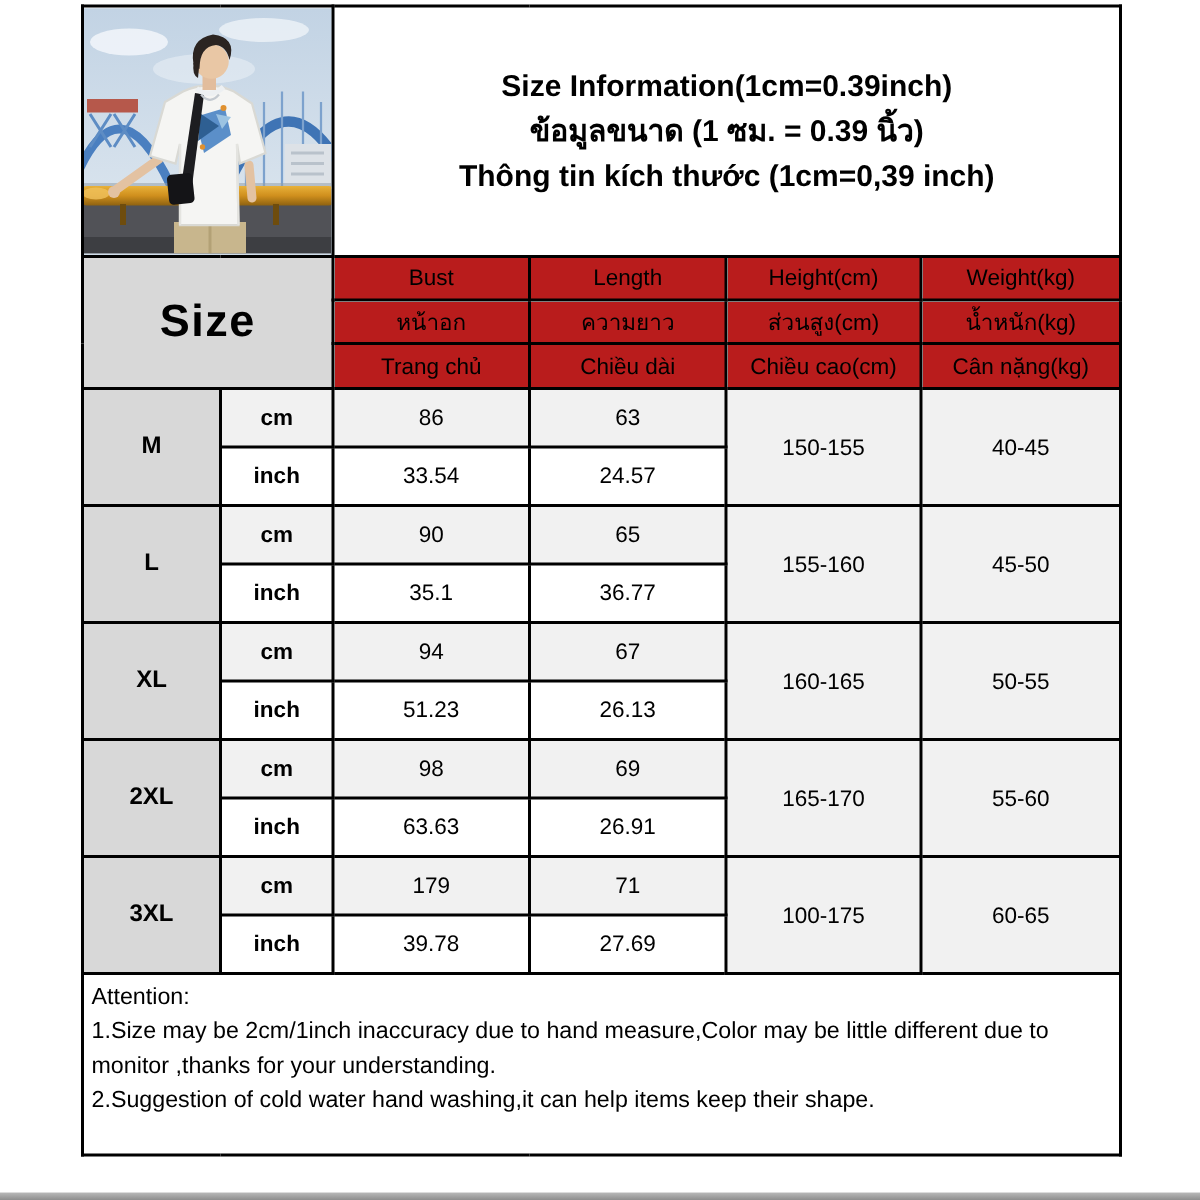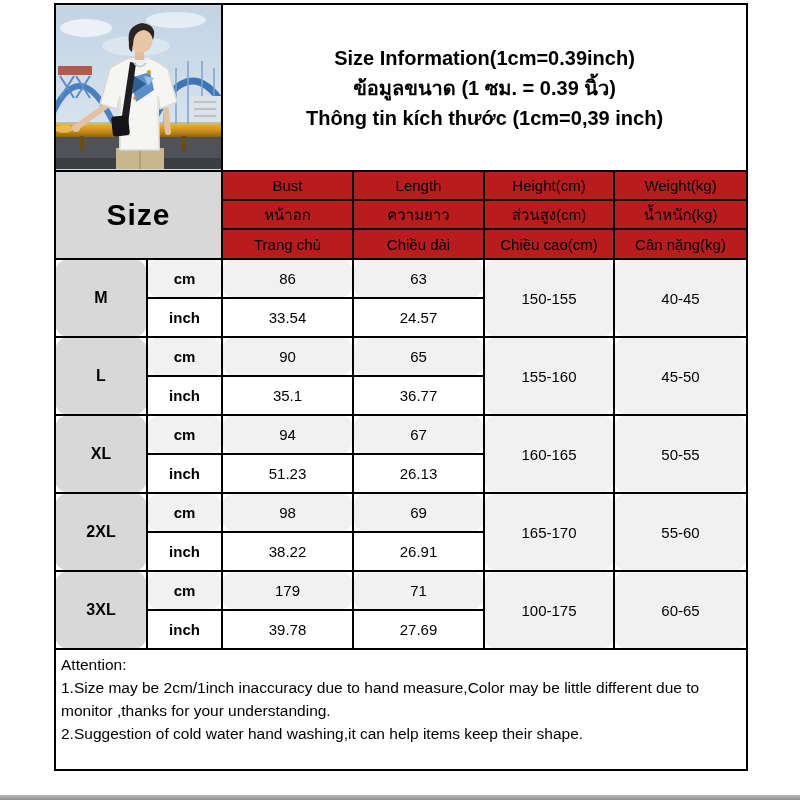--- a/index.html
+++ b/index.html
@@ -25,21 +25,21 @@
   .title-line { font-weight: bold; font-size: 20px; line-height: 26px; white-space: nowrap; }
 
   
   td.hdr { background: #b91c1c; font-weight: normal; font-size: 15px; height: 29px; }
   td.size-head { background: #d8d8d8; font-weight: bold; font-size: 30px; letter-spacing: 1px; margin-top: 26px; }
 
   
   td.size-label { background: #d8d8d8; font-weight: bold; font-size: 16px; }
   td.unit { font-weight: bold; font-size: 15px; }
   td.val { font-size: 15px; }
-  tr.row-cm td { background: #f1f1f1; height: 39px; border-radius: 14px; }
+  tr.row-cm td { background: #f1f1f1; height: 39px; }
   tr.row-inch td { background: #ffffff; height: 39px; }
   td.merged { background: #f1f1f1; font-size: 15px; }
   tr td.size-label { background: #d8d8d8; }
 
   
   td.attention-cell {
     height: 121px; background: #fff; text-align: left; vertical-align: top;
     padding: 3px 5px; font-size: 15.5px; line-height: 23px;
   }
   .attn-line { display: block; }
@@ -215,21 +215,21 @@
     <tr class="row-cm">
       <td class="size-label" rowspan="2">2XL</td>
       <td class="unit">cm</td>
       <td class="val">98</td>
       <td class="val">69</td>
       <td class="merged" rowspan="2">165-170</td>
       <td class="merged" rowspan="2">55-60</td>
     </tr>
     <tr class="row-inch">
       <td class="unit">inch</td>
-      <td class="val">38.22</td>
+      <td class="val">63.63</td>
       <td class="val">26.91</td>
     </tr>
 
     <tr class="row-cm">
       <td class="size-label" rowspan="2">3XL</td>
       <td class="unit">cm</td>
       <td class="val">179</td>
       <td class="val">71</td>
       <td class="merged" rowspan="2">100-175</td>
       <td class="merged" rowspan="2">60-65</td>

